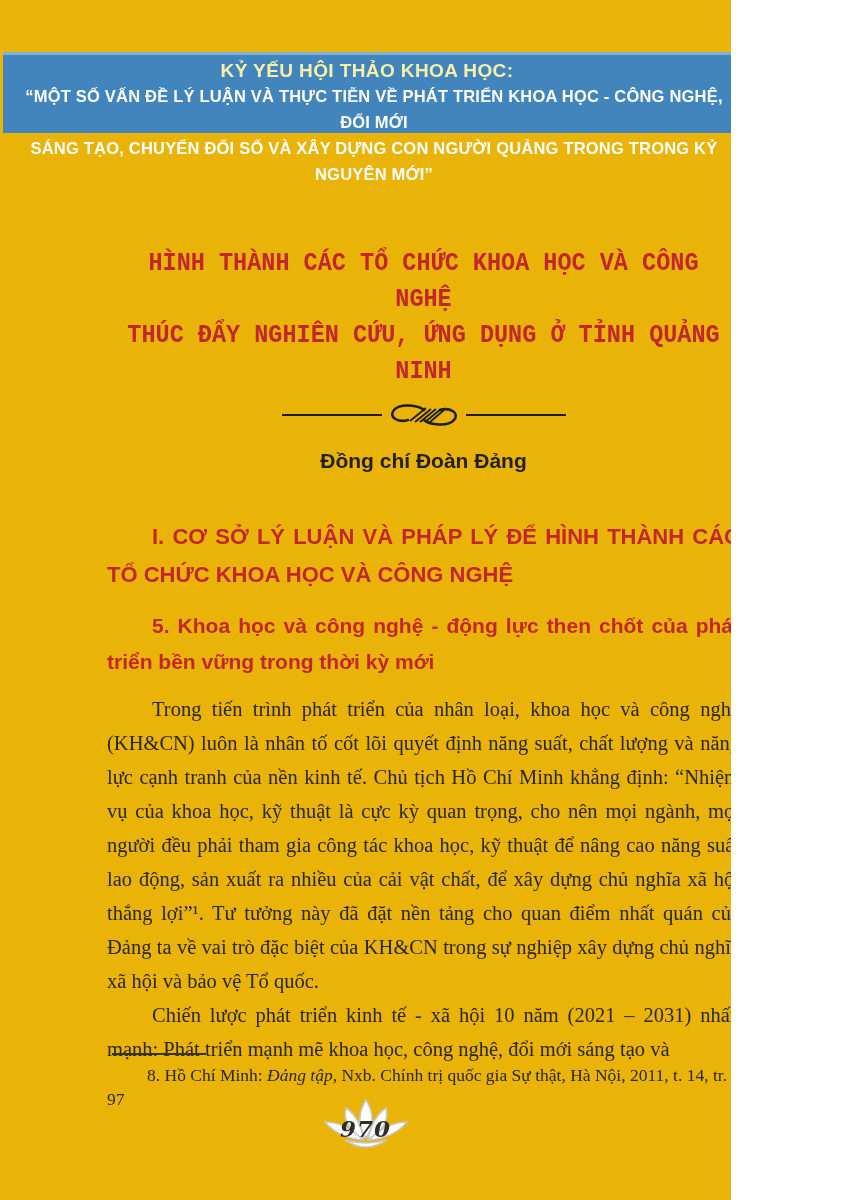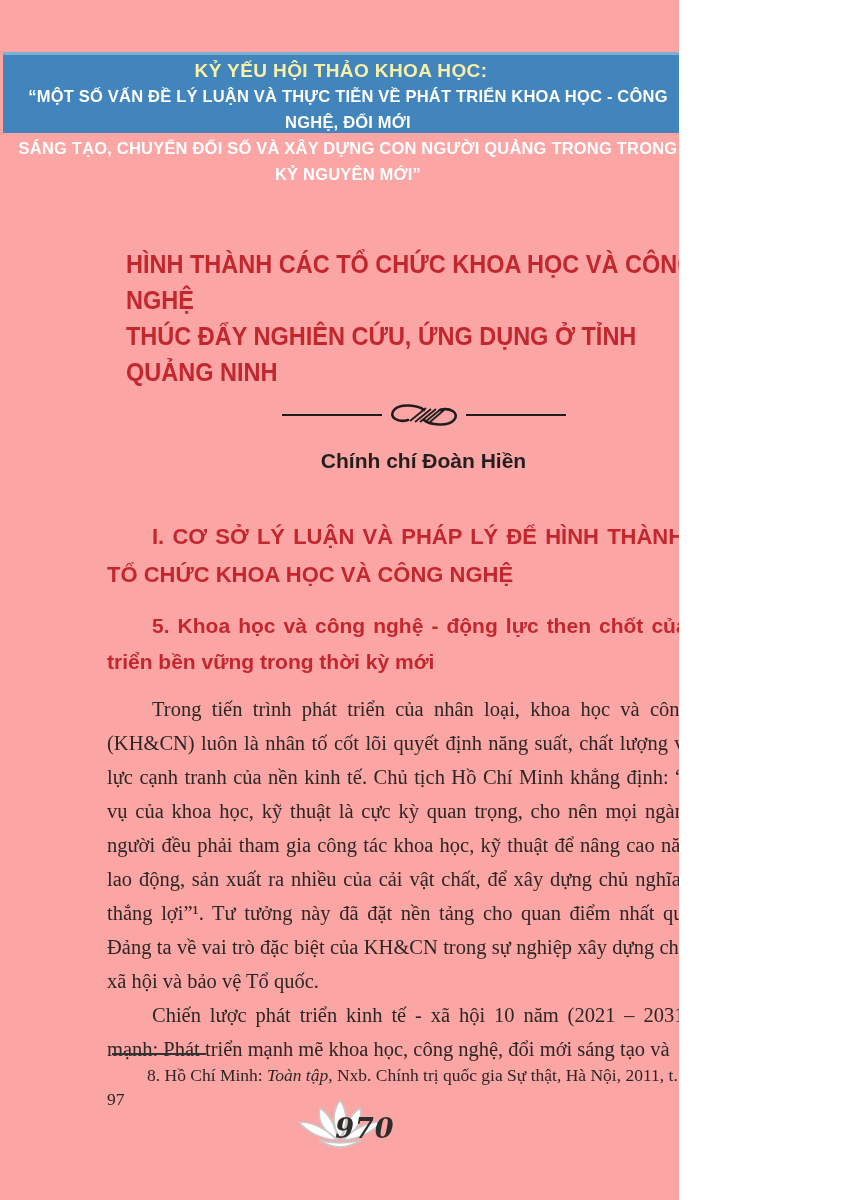--- a/index.html
+++ b/index.html
@@ -1,19 +1,19 @@
 <!DOCTYPE html>
 <html><head>
 <meta charset="utf-8">
 <style>
   html,body{margin:0;padding:0;background:#ffffff;}
   .page{
     position:relative;
-    width:679px;height:1200px;
-    background:#fca5a5;
+    width:731px;height:1200px;
+    background:#eab308;
     overflow:hidden;
     font-family:"Liberation Serif", serif;
     color:#2b2724;
   }
   
   .band{
     position:absolute;
     top:52px;left:3px;right:0;
     height:78px;
     background:#4285bd;
@@ -33,22 +33,22 @@
     letter-spacing:0.2px;
     color:#ffffff;
     padding-left:14px;
   }
   
   .content{
     position:absolute;top:0;left:107px;width:633px;
   }
   .title{
     margin:246px 0 0 0;
-    text-align:left;
-    font-family:Liberation Sans, sans-serif;
+    text-align:center;
+    font-family:Liberation Mono, monospace;
     font-weight:bold;
     font-size:25px;line-height:36px;
     color:#c2272e;
   }
   .title-line{transform:scaleX(0.94);transform-origin:50% 50%;}
   .divider{
     margin-top:12px;height:26px;
     display:flex;justify-content:center;align-items:center;
   }
   .author{
@@ -110,24 +110,24 @@
   .footnote-text .work{font-style:italic;}
   
   .page-no-wrap{
     position:absolute;top:1098px;left:0;right:0;
     display:flex;justify-content:center;
   }
   .lotus{position:relative;width:110px;height:58px;}
   .lotus svg{position:absolute;top:0;left:0;}
   .page-no{
     position:absolute;left:0;right:0;top:18px;
-    text-align:right;
+    text-align:center;
     font-family:"DejaVu Serif", serif;
     font-style:italic;font-weight:bold;
-    font-size:27px;line-height:26px;
+    font-size:23px;line-height:26px;
     color:#2f2d2b;
     letter-spacing:1px;
   }
 </style>
 </head>
 <body>
 
 <div class="page">
 
   <div class="band">
@@ -150,34 +150,34 @@
         <path d="M150 8 C 144 3, 126 1, 120 8 C 114 15, 124 21, 134 18" fill="none" stroke="#1d1d1d" stroke-width="2.6" stroke-linecap="round"></path>
         <path d="M150 18 C 156 23, 174 25, 180 18 C 186 11, 176 5, 166 8" fill="none" stroke="#1d1d1d" stroke-width="2.6" stroke-linecap="round"></path>
         <line x1="136" y1="19" x2="152" y2="6" stroke="#1d1d1d" stroke-width="1.8"></line>
         <line x1="141" y1="20" x2="157" y2="7" stroke="#1d1d1d" stroke-width="1.8"></line>
         <line x1="146" y1="20" x2="162" y2="7" stroke="#1d1d1d" stroke-width="1.8"></line>
         <line x1="151" y1="20" x2="167" y2="7" stroke="#1d1d1d" stroke-width="1.8"></line>
         <line x1="156" y1="20" x2="170" y2="8" stroke="#1d1d1d" stroke-width="1.8"></line>
       </svg>
     </div>
 
-    <div class="author">Chính chí Đoàn Hiền</div>
+    <div class="author">Đồng chí Đoàn Đảng</div>
 
     <div class="section-heading">I. CƠ SỞ LÝ LUẬN VÀ PHÁP LÝ ĐỂ HÌNH THÀNH CÁC TỔ CHỨC KHOA HỌC VÀ CÔNG NGHỆ</div>
 
     <div class="sub-heading">5. Khoa học và công nghệ - động lực then chốt của phát triển bền vững trong thời kỳ mới</div>
 
     <p class="para">Trong tiến trình phát triển của nhân loại, khoa học và công nghệ (KH&amp;CN) luôn là nhân tố cốt lõi quyết định năng suất, chất lượng và năng lực cạnh tranh của nền kinh tế. Chủ tịch Hồ Chí Minh khẳng định: “Nhiệm vụ của khoa học, kỹ thuật là cực kỳ quan trọng, cho nên mọi ngành, mọi người đều phải tham gia công tác khoa học, kỹ thuật để nâng cao năng suất lao động, sản xuất ra nhiều của cải vật chất, để xây dựng chủ nghĩa xã hội thắng lợi”¹. Tư tưởng này đã đặt nền tảng cho quan điểm nhất quán của Đảng ta về vai trò đặc biệt của KH&amp;CN trong sự nghiệp xây dựng chủ nghĩa xã hội và bảo vệ Tổ quốc.</p>
     <p class="para">Chiến lược phát triển kinh tế - xã hội 10 năm (2021 – 2031) nhấn mạnh: Phát triển mạnh mẽ khoa học, công nghệ, đổi mới sáng tạo và</p>
   </div>
 
   <div class="footnote">
     <div class="footnote-rule"></div>
     <p class="footnote-text">
-      <span>8. Hồ Chí Minh: </span><span class="work">Toàn tập</span><span>, Nxb. Chính trị quốc gia Sự thật, Hà Nội, 2011, t. 14, tr. 97</span>
+      <span>8. Hồ Chí Minh: </span><span class="work">Đảng tập</span><span>, Nxb. Chính trị quốc gia Sự thật, Hà Nội, 2011, t. 14, tr. 97</span>
     </p>
   </div>
 
   <div class="page-no-wrap">
     <div class="lotus">
       <svg width="110" height="58" viewBox="0 0 110 58">
         <g fill="#ffffff" stroke="#c8c8c8" stroke-width="1.6">
           <path d="M55 2 C 47 14, 47 28, 55 40 C 63 28, 63 14, 55 2 Z"></path>
           <path d="M35 10 C 32 22, 38 34, 53 41 C 50 27, 44 16, 35 10 Z"></path>
           <path d="M75 10 C 78 22, 72 34, 57 41 C 60 27, 66 16, 75 10 Z"></path>

